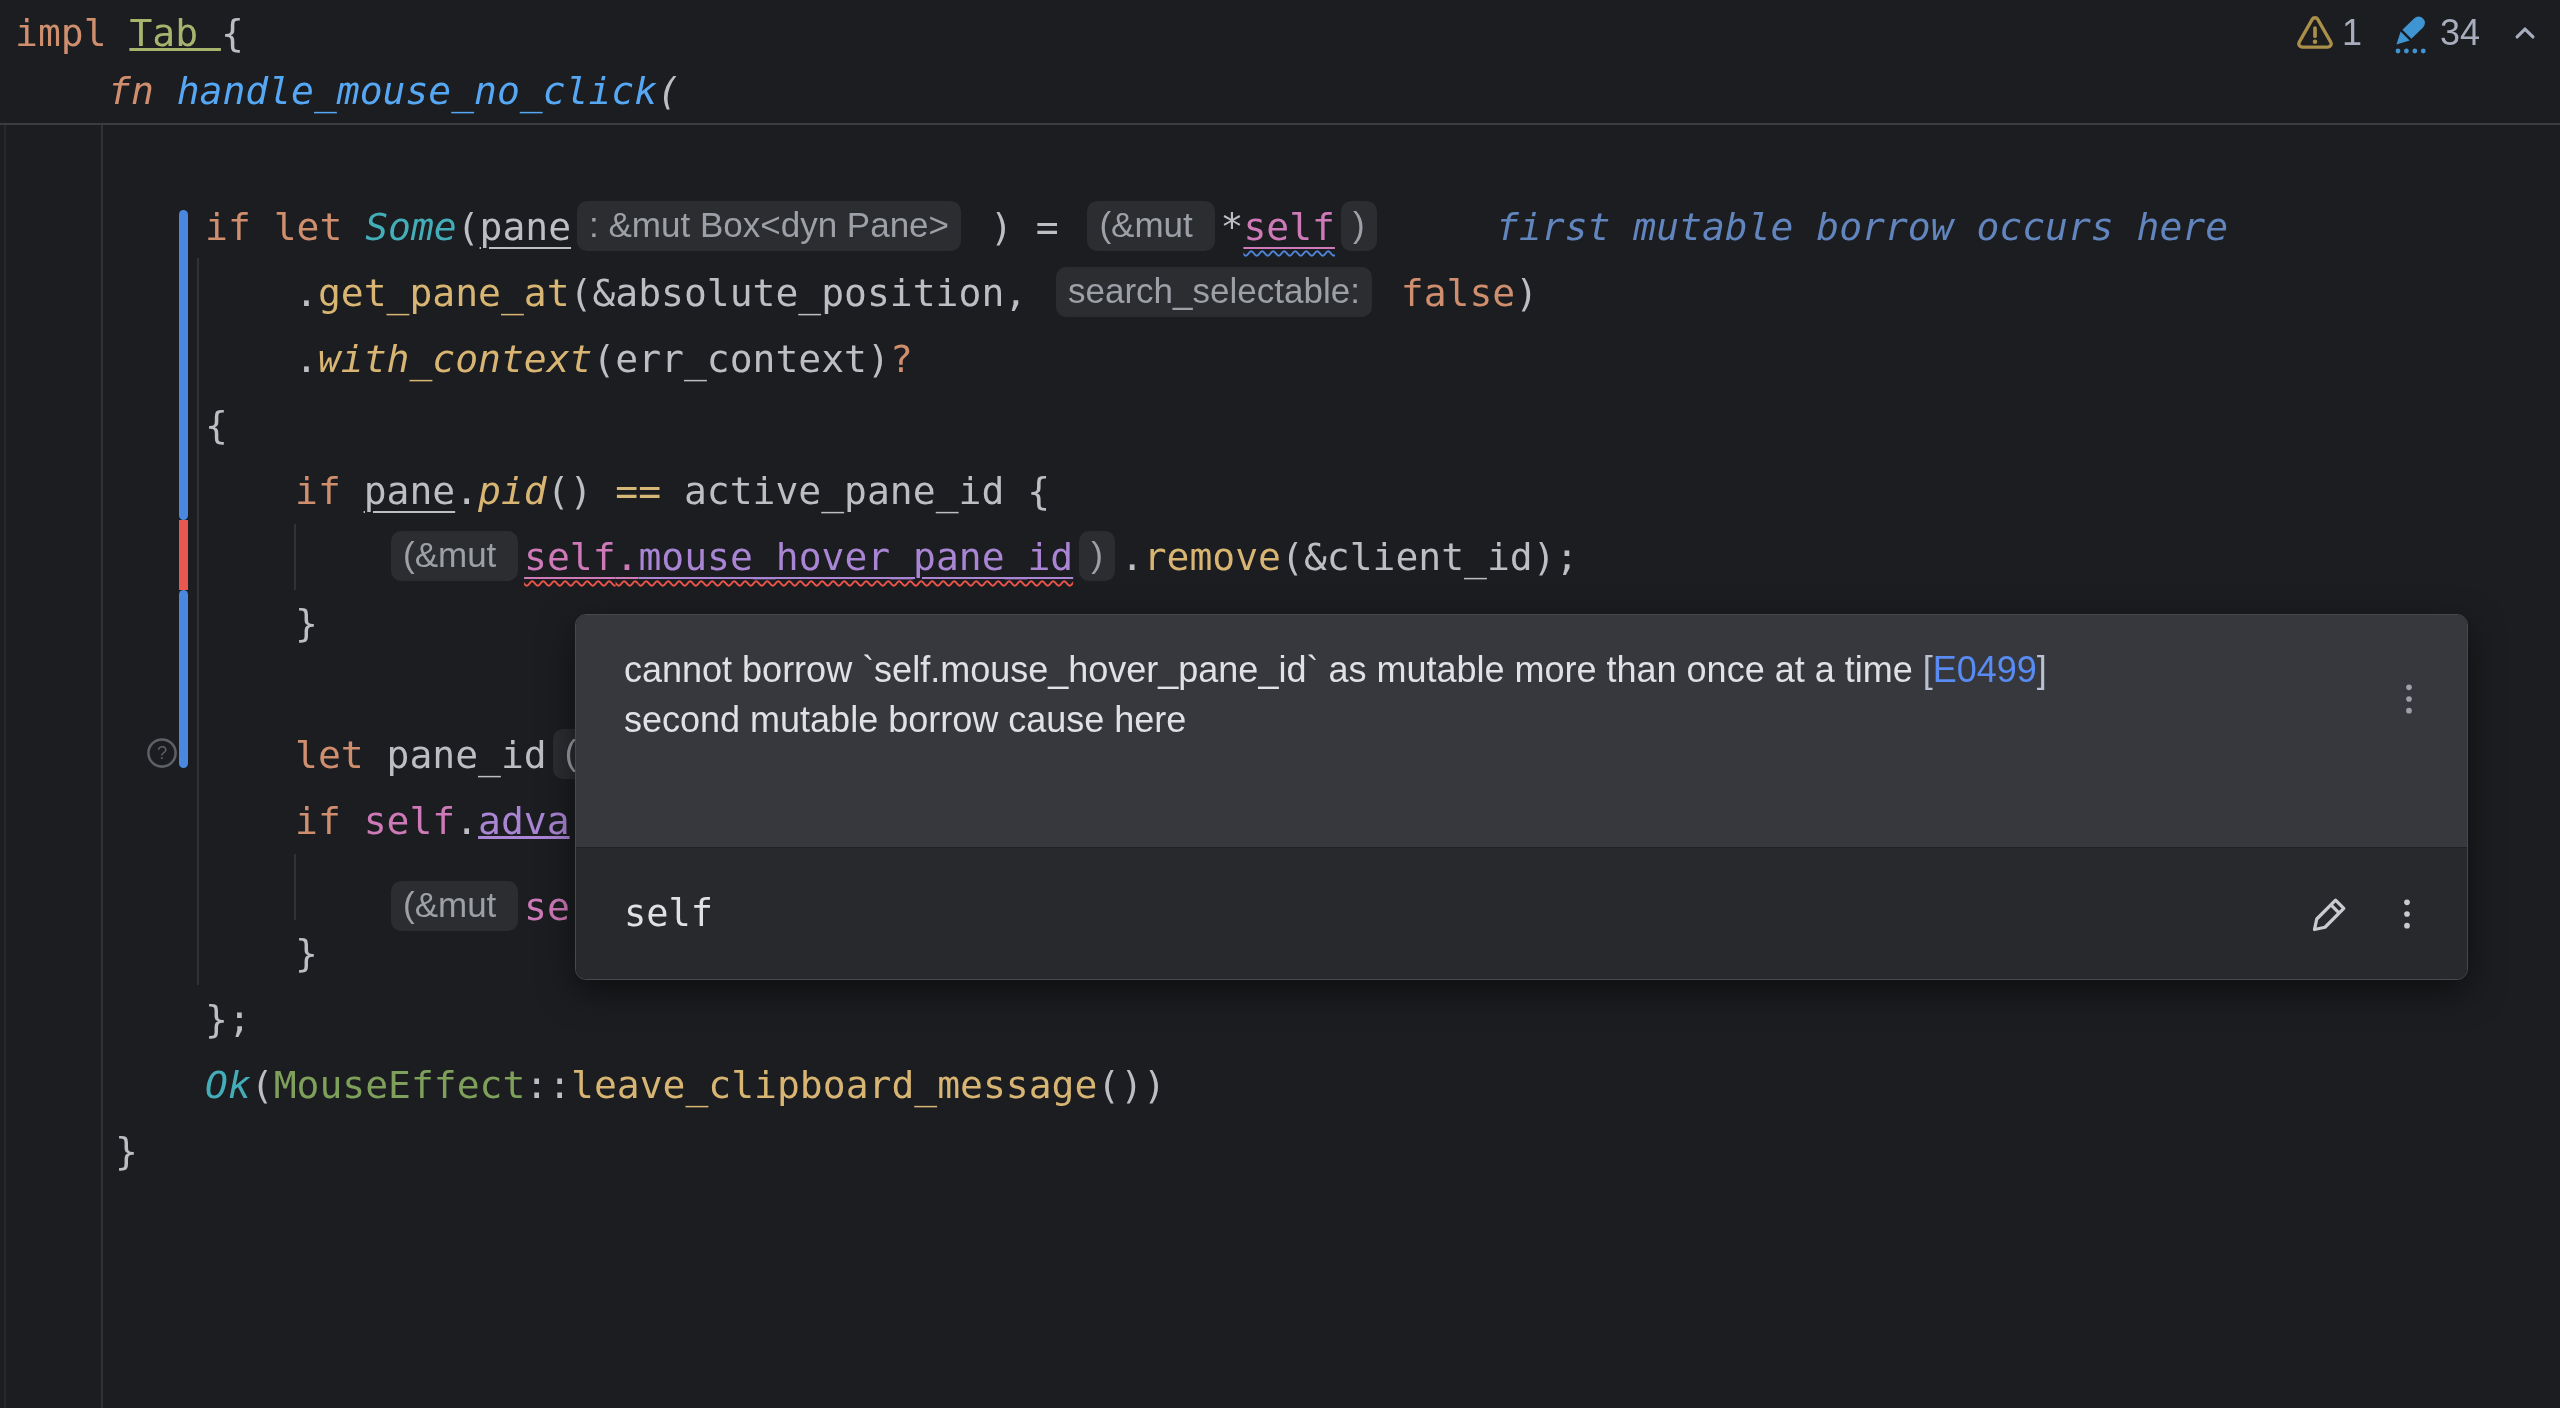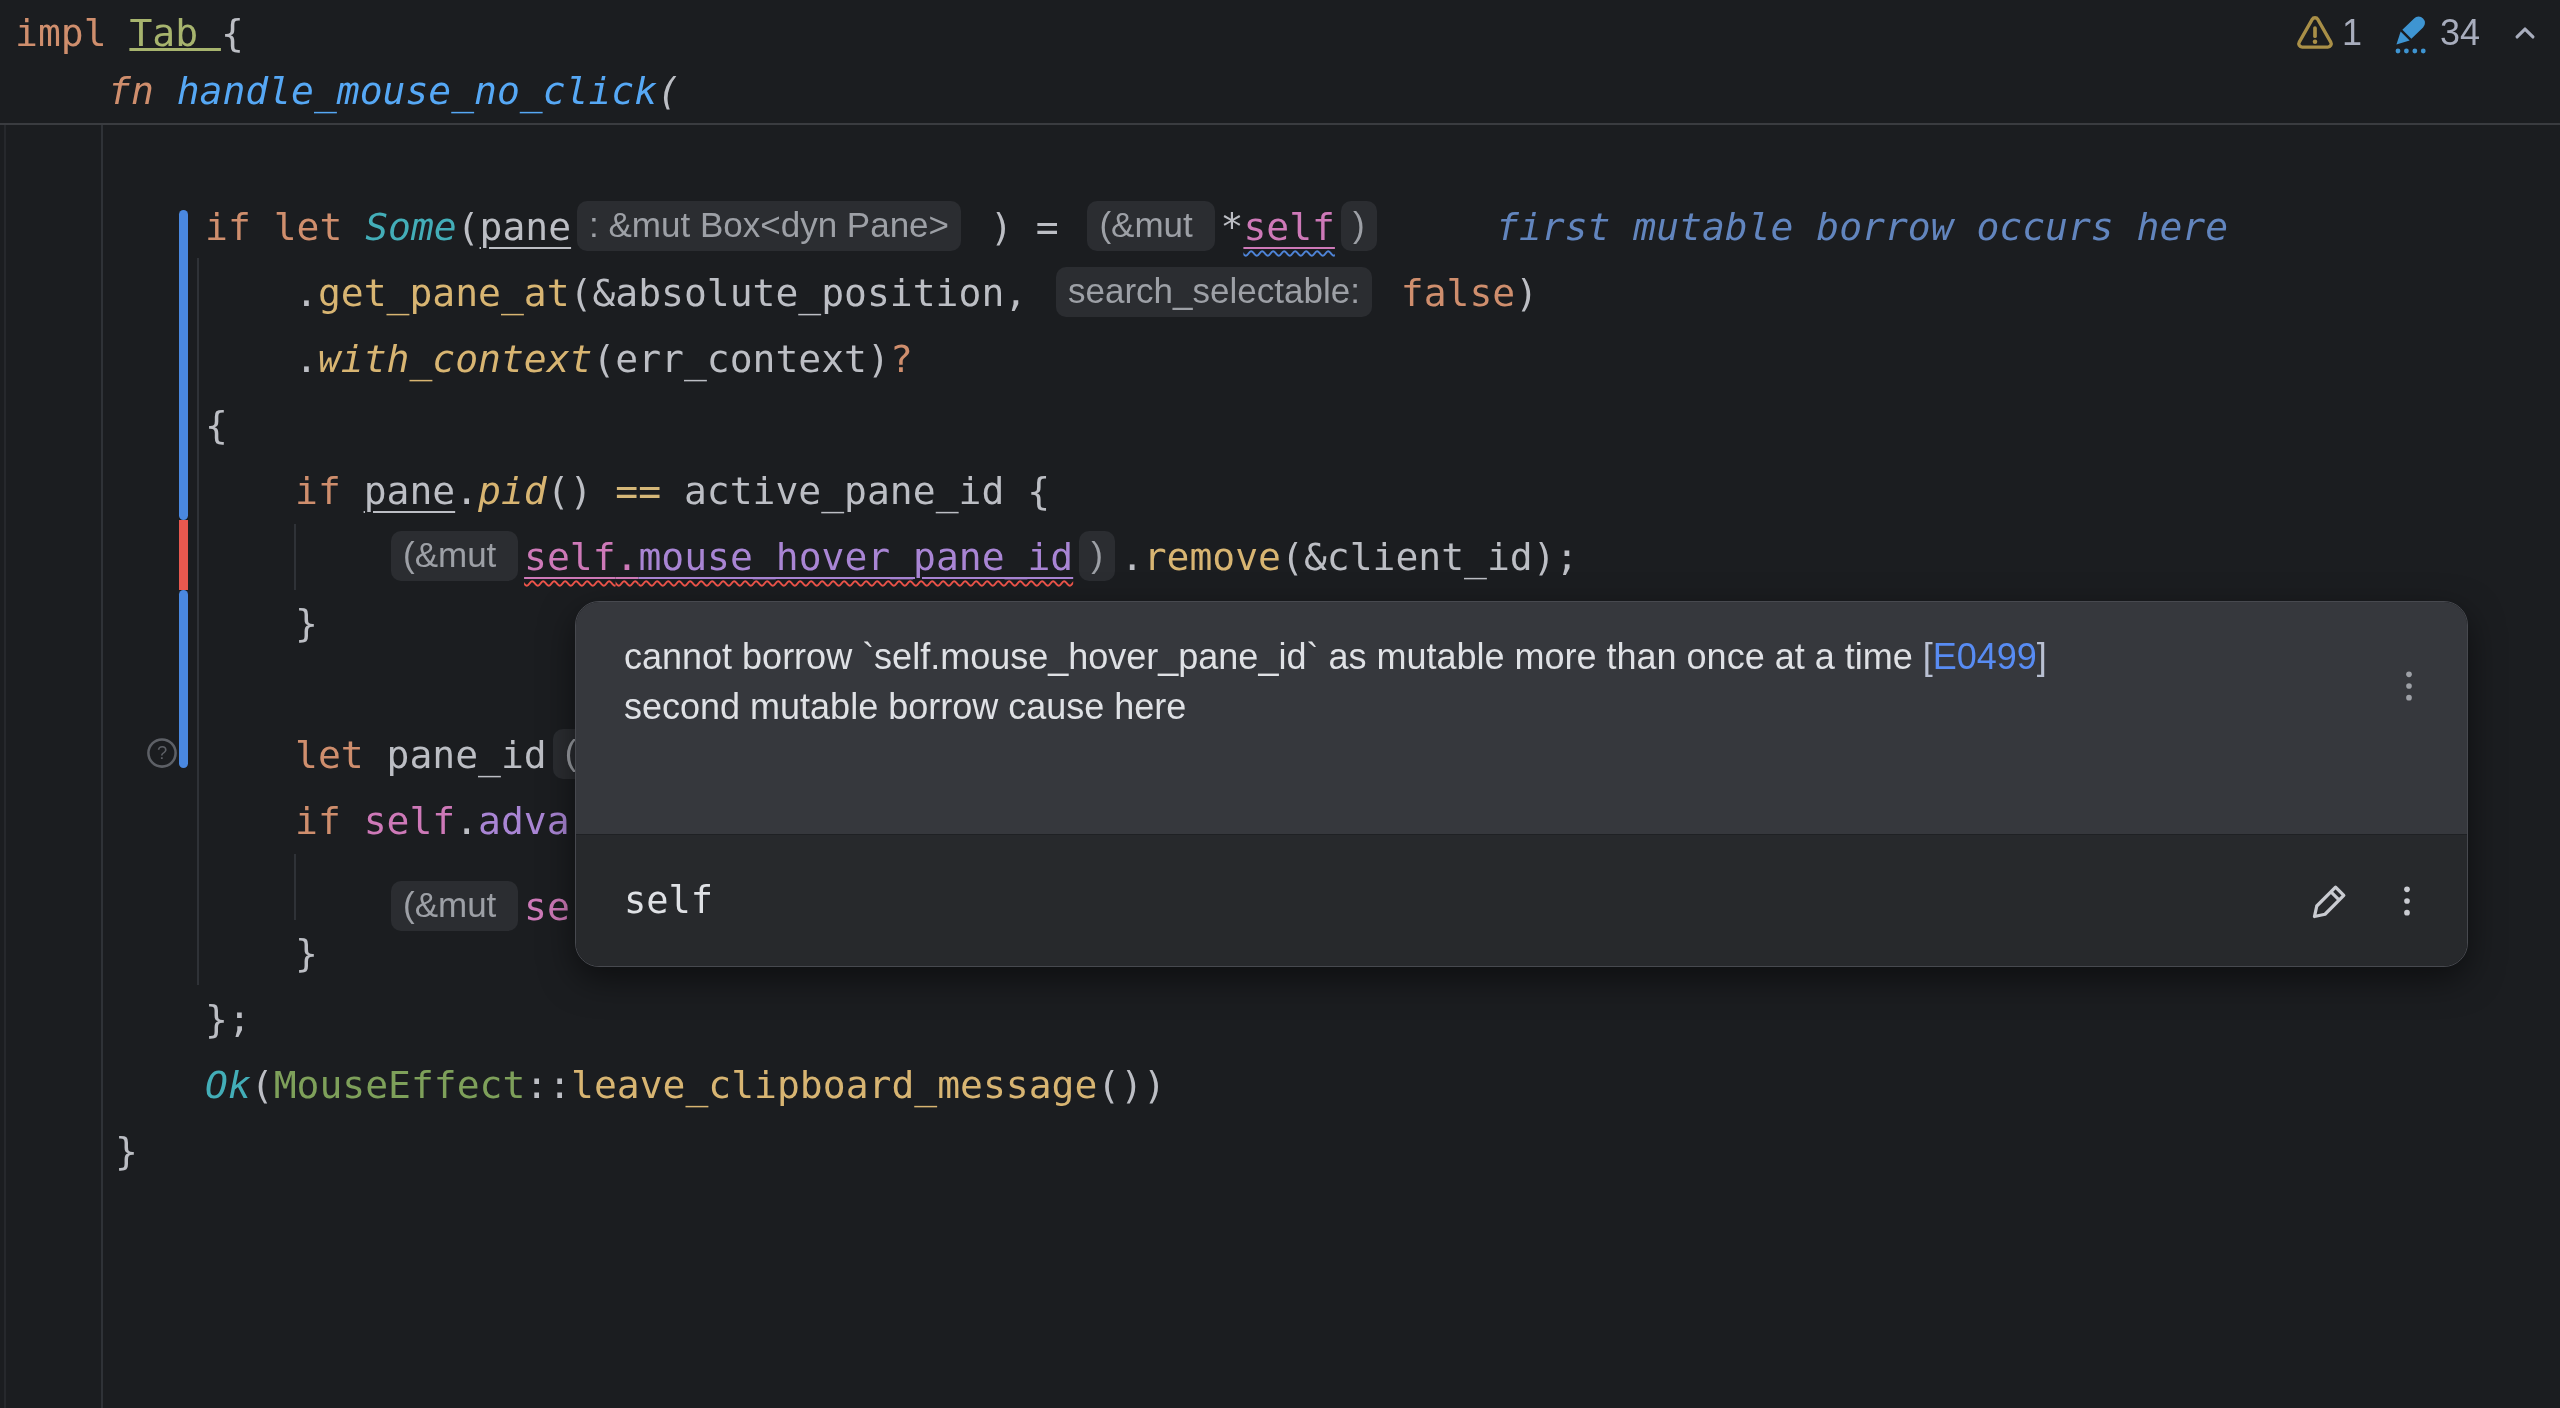--- a/index.html
+++ b/index.html
@@ -14,38 +14,38 @@
   .t-kw{color:#CF8E6D;}
   .t-pl{color:#BCBEC4;}
   .t-op{color:#D5B778;}
   .t-fn{color:#D8B572;}
   .t-i{font-style:italic;}
   .t-fnDecl{color:#56A8F5;}
   .t-enum{color:#43AEB8;font-style:italic;}
   .t-typeA{color:#A7B46E;text-decoration:underline;}
   .t-typeB{color:#7EA05A;}
   .t-self{color:#CE79B8;}
-  .t-field{color:#A985D4;}
+  .t-field{color:#A985D4;text-decoration:underline;}
   .t-hint{display:inline-block;font:35px/44px "Liberation Sans",sans-serif;background:#2B2D31;
           color:#9DA0A6;border-radius:10px;padding:2px 12px 4px;margin:0 6px;vertical-align:3px;}
   .solid-u{text-decoration:underline;text-decoration-thickness:2px;text-underline-offset:7px;}
   .wavy-red{text-decoration:underline wavy #EE544A;text-decoration-thickness:2.4px;text-underline-offset:10px;}
   .wavy-blue{text-decoration:underline wavy #4E84D8;text-decoration-thickness:2.4px;text-underline-offset:10px;}
   .inline-hint{position:absolute;white-space:pre;font:italic 38px/66px "DejaVu Sans Mono",monospace;color:#6285BE;}
   
   .change-bar{position:absolute;left:179px;width:9px;border-radius:5px;}
   .bar-blue{background:#4A88E0;}
   .bar-red{background:#E8584F;border-radius:0;}
   .gutter-q{position:absolute;left:145px;top:736px;width:34px;height:34px;}
   
   .inspections{position:absolute;top:10px;right:16px;display:flex;align-items:center;}
   .insp-count{font:36px "Liberation Sans",sans-serif;color:#A8ADBD;margin-left:6px;}
   .insp-gap{width:26px;}
   
-  .tooltip{position:absolute;left:575px;top:601px;width:1891px;height:364px;border-radius:24px;
+  .tooltip{position:absolute;left:575px;top:614px;width:1891px;height:364px;border-radius:11px;
            border:1px solid #47494F;box-shadow:0 12px 34px rgba(0,0,0,.5);overflow:hidden;
            display:flex;flex-direction:column;}
   .tt-top{position:relative;background:#36383D;height:232px;box-sizing:border-box;padding:30px 120px 0 48px;}
   .tt-msg{font:36px/50px "Liberation Sans",sans-serif;color:#DFE1E5;}
   .tt-bracket{color:#B9C0D2;}
   .tt-ecode{color:#588CF3;cursor:pointer;}
   .tt-actions{display:flex;align-items:center;margin-top:26px;font:36px "Liberation Sans",sans-serif;}
   .tt-link{color:#588CF3;cursor:pointer;}
   .keys{display:inline-flex;align-items:center;margin:0 0 0 26px;}
   .tt-actions .group2{margin-left:92px;}

